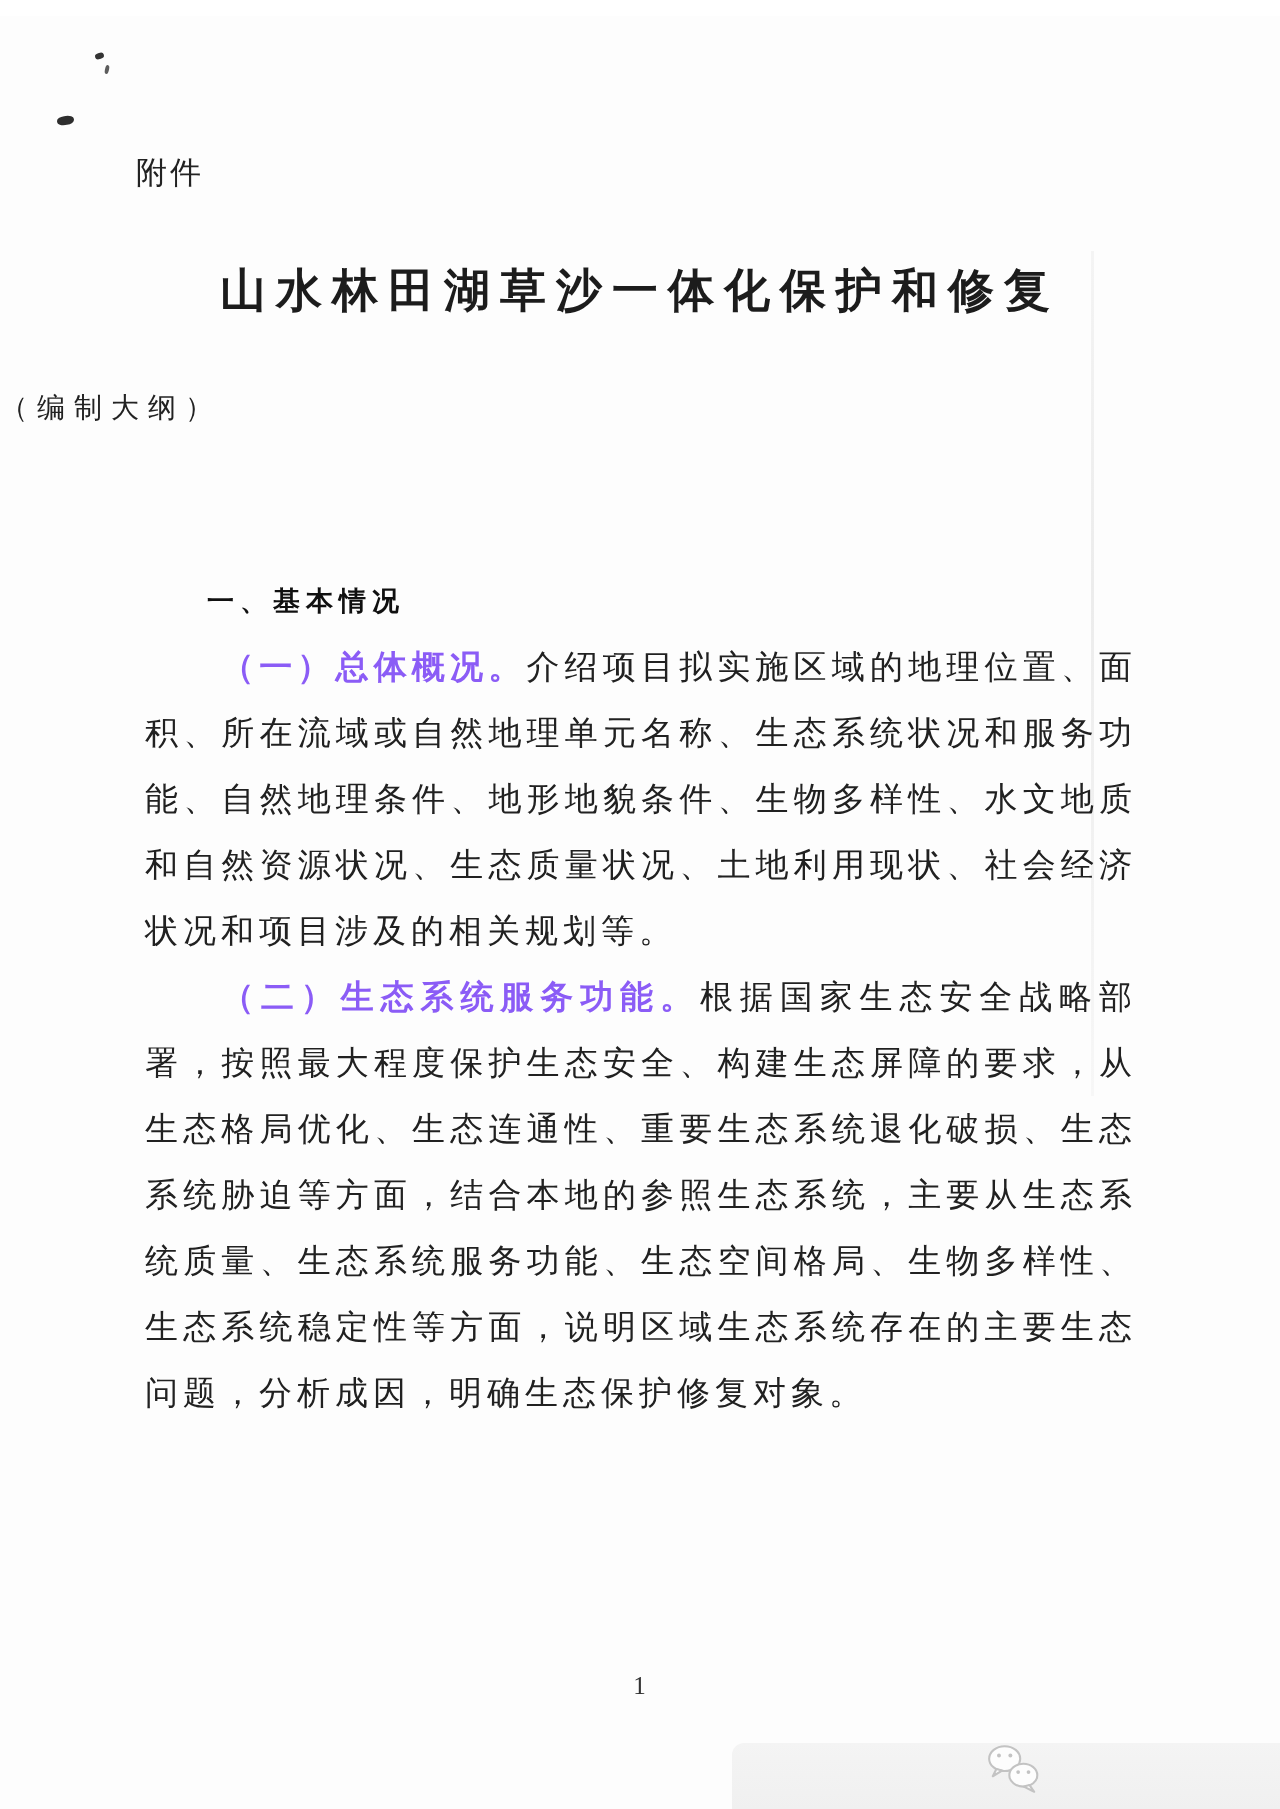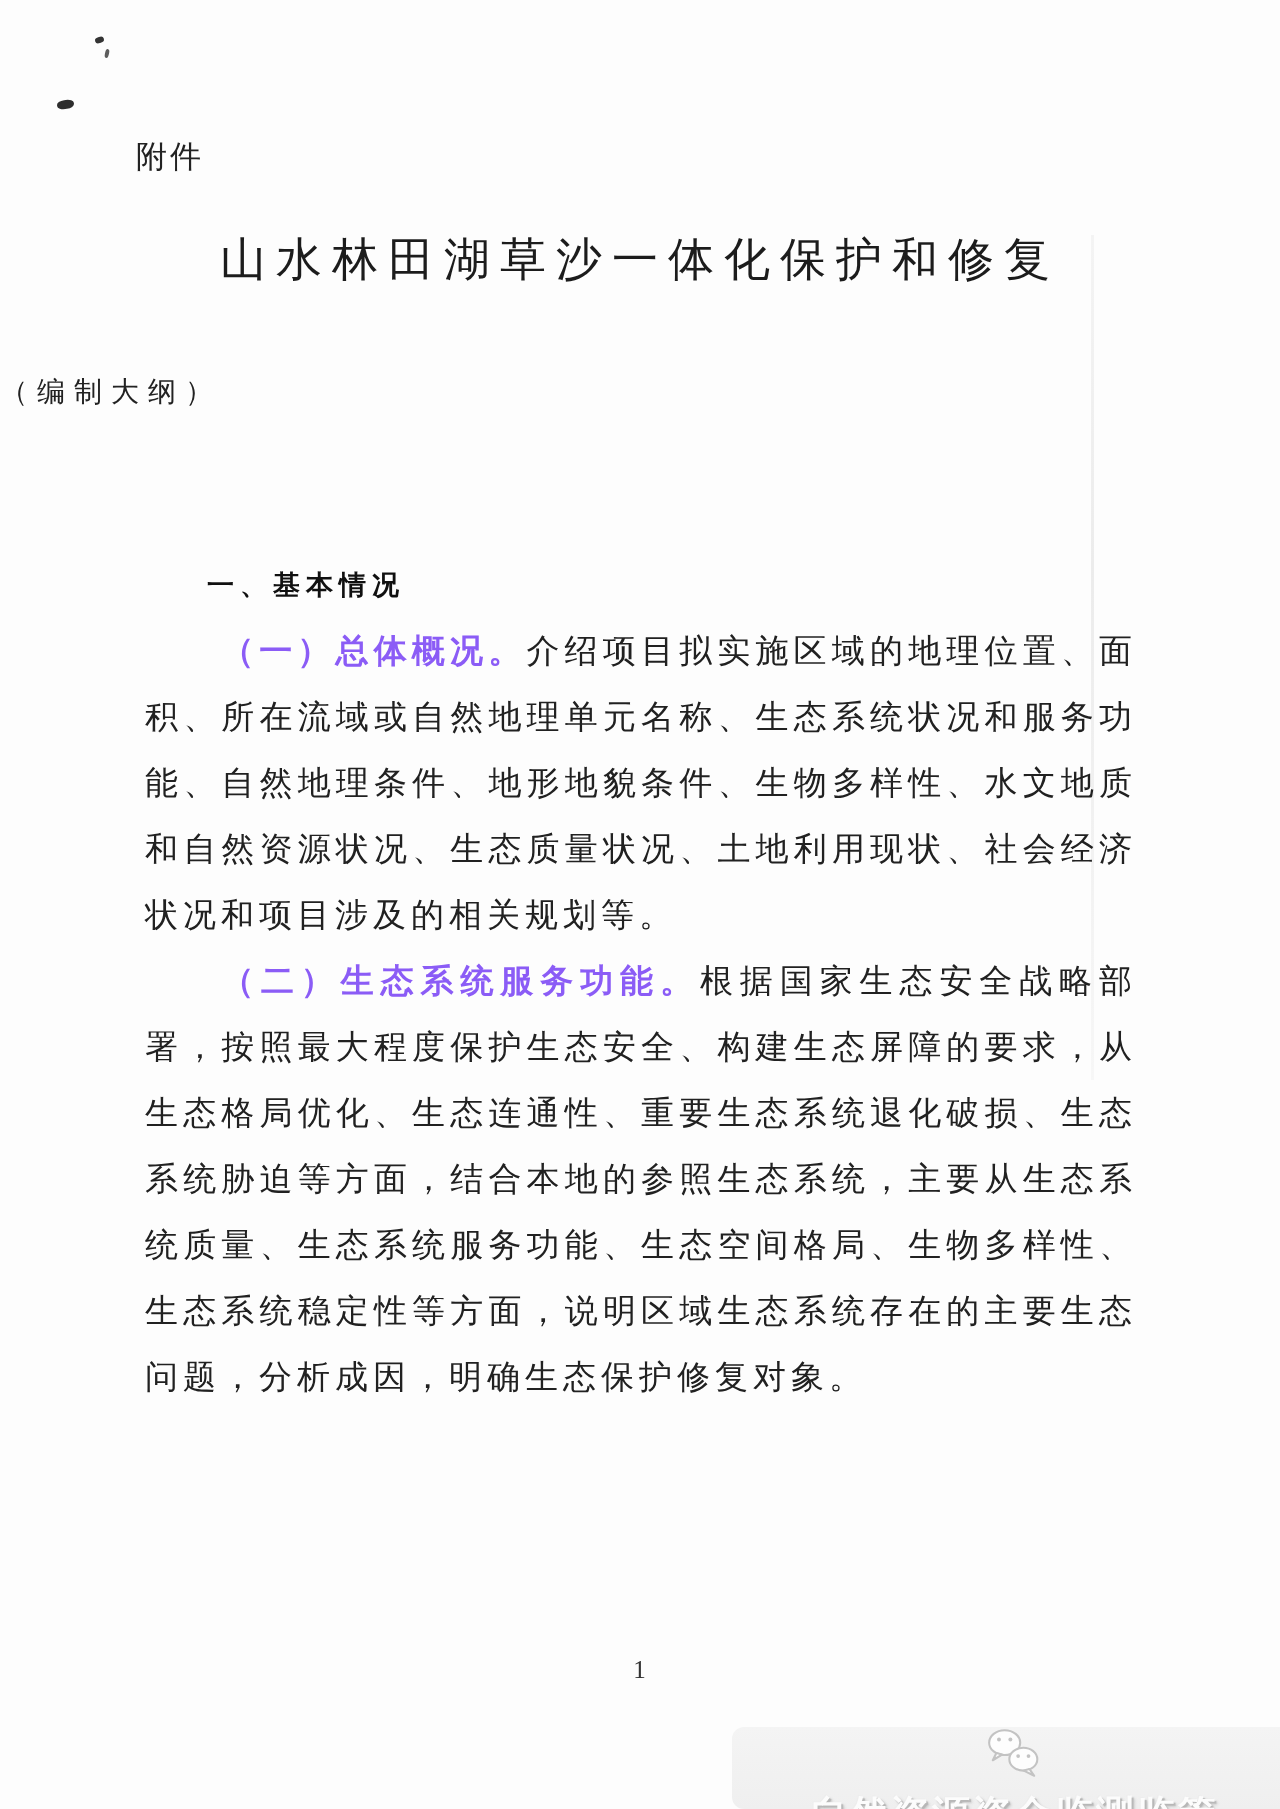--- a/index.html
+++ b/index.html
@@ -7,38 +7,39 @@
     width: 1280px; height: 1809px;
     background: #ffffff;
     font-family: "Liberation Serif", "DejaVu Serif", serif;
     position: relative;
     overflow: hidden;
   }
   .paper {
     position: absolute; inset: 0;
     background: #fdfdfd;
     color: #262626;
+    margin-top: 16px;
   }
   
   .speck { position: absolute; background: #343434; border-radius: 45%; }
   .speck.s1 { left: 95px;  top: 37px;  width: 9px;  height: 6px; transform: rotate(-18deg); }
   .speck.s2 { left: 105px; top: 49px;  width: 4px;  height: 9px; transform: rotate(12deg); opacity: .8; }
   .speck.s3 { left: 57px;  top: 100px; width: 17px; height: 9px; transform: rotate(-8deg); background: #2e2e2e; }
   .scanline {
     position: absolute; left: 1091px; top: 235px; width: 3px; height: 845px;
     background: linear-gradient(180deg, #f1f1f1, #e6e6e6 40%, #f5f5f5);
     opacity: .75;
   }
   .attachment {
     position: absolute; left: 136px; top: 136px;
     font-size: 31px; letter-spacing: 3px; color: #222;
   }
   .title-block {
-    position: absolute; top: 228px; left: 0; width: 100%;
-    text-align: center; font-weight: 400; color: #1c1c1c;
+    position: absolute; top: 243px; left: 0; width: 100%;
+    text-align: center; font-weight: 700; color: #1c1c1c;
   }
   .title-line { font-size: 46px; line-height: 63px; letter-spacing: 10px; }
   .subtitle {
     position: absolute; top: 373px; left: 0; width: 100%;
     text-align: left; font-size: 28px; letter-spacing: 9px; color: #222;
   }
   .content {
     position: absolute; left: 145px; top: 552px; width: 992px;
     font-size: 33px; line-height: 66px; letter-spacing: 5px;
     text-align: justify; text-justify: inter-ideograph;

